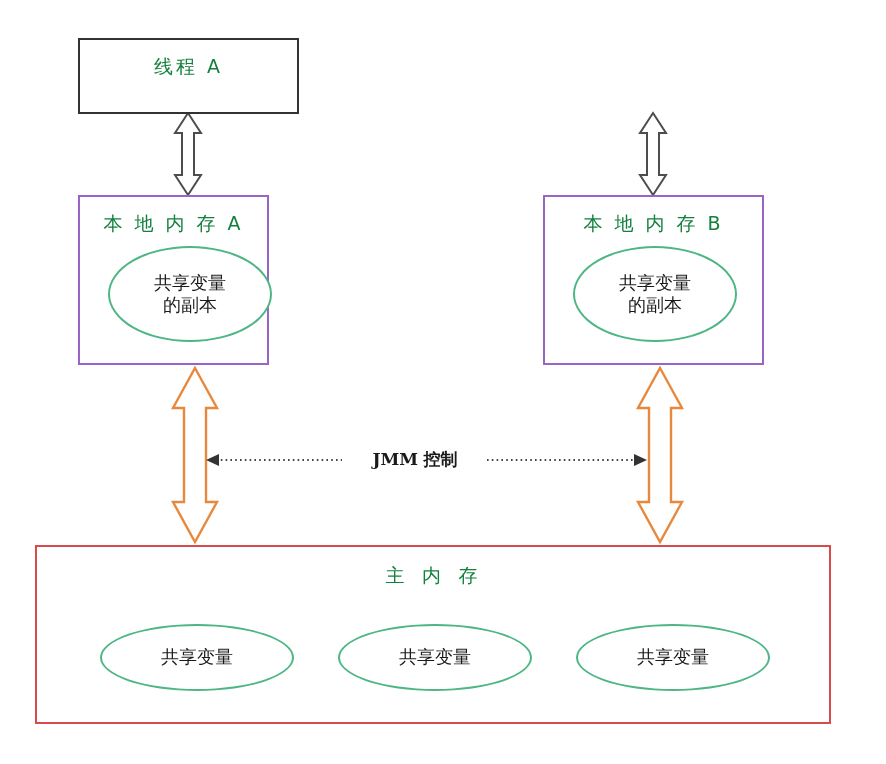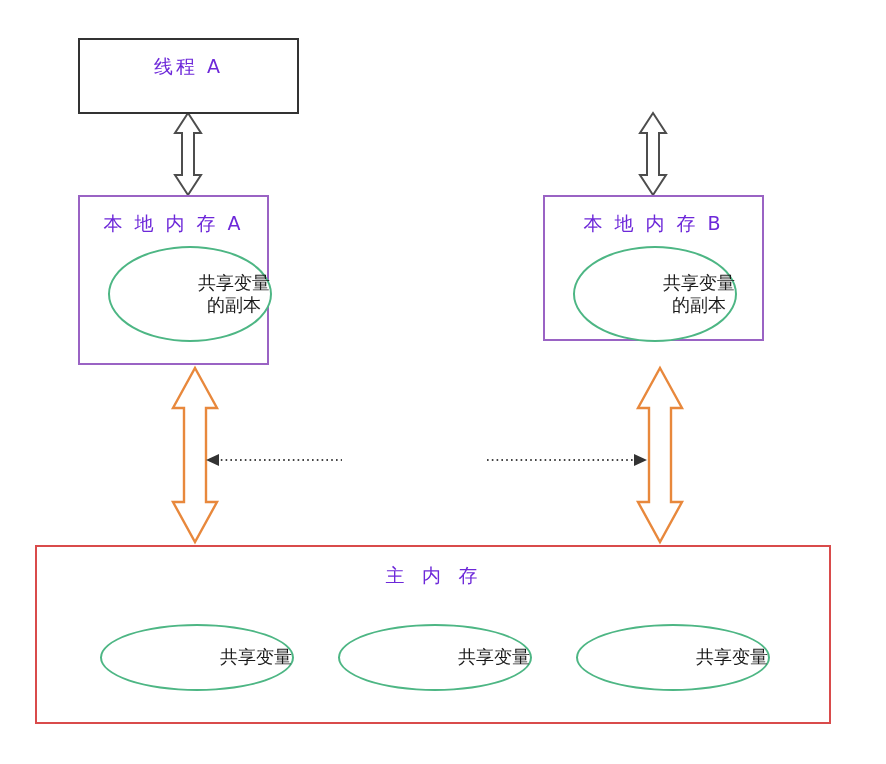--- a/index.html
+++ b/index.html
@@ -38,39 +38,39 @@
     border: 2px solid #9a63c4;
   }
   .main-box {
     border: 2px solid #d94b4b;
   }
   .box-title {
     position: absolute;
     left: 0;
     right: 0;
     text-align: center;
-    color: #6d28d9;
+    color: #15803d;
     font-size: 19px;
     letter-spacing: 3px;
     white-space: nowrap;
   }
   .thread-title { top: 14px; }
   .local-title  { top: 14px; }
   .main-title   { top: 16px; font-family: Liberation Mono, monospace; }
 
   
   .ellipse {
     position: absolute;
     box-sizing: border-box;
     border: 2px solid #4db684;
     border-radius: 50%;
     background: #ffffff;
     display: flex;
     align-items: center;
-    justify-content: flex-end;
+    justify-content: center;
     text-align: center;
     color: #1a1a1a;
     line-height: 1.25;
     font-size: 18px;
   }
   .ellipse-copy { font-size: 18px; }
   .ellipse-var  { font-size: 18px; }
 
   
   .jmm-label {
@@ -131,30 +131,33 @@
   <div class="box local-box" style="left:78px; top:195px; width:191px; height:170px;">
     <div class="box-title local-title">本 地 内 存 A</div>
     <div class="ellipse ellipse-copy" style="left:28px; top:49px; width:164px; height:96px;">
       <span>
         <span>共享变量</span><br>
         <span>的副本</span>
       </span>
     </div>
   </div>
 
-  <div class="box local-box" style="left:543px; top:195px; width:221px; height:146px;">
+  <div class="box local-box" style="left:543px; top:195px; width:221px; height:170px;">
     <div class="box-title local-title">本 地 内 存 B</div>
     <div class="ellipse ellipse-copy" style="left:28px; top:49px; width:164px; height:96px;">
       <span>
         <span>共享变量</span><br>
         <span>的副本</span>
       </span>
     </div>
   </div>
 
+  <div class="jmm-label" style="left:352px; top:448px; width:126px;">
+    <span class="jmm-en">JMM</span><span>&nbsp;</span><span class="jmm-cn">控制</span>
+  </div>
 
   <div class="box main-box" style="left:35px; top:545px; width:796px; height:179px;">
     <div class="box-title main-title">主 内 存</div>
 
     <div class="ellipse ellipse-var" style="left:63px; top:77px; width:194px; height:67px;">
       <span>共享变量</span>
     </div>
 
     <div class="ellipse ellipse-var" style="left:301px; top:77px; width:194px; height:67px;">
       <span>共享变量</span>

